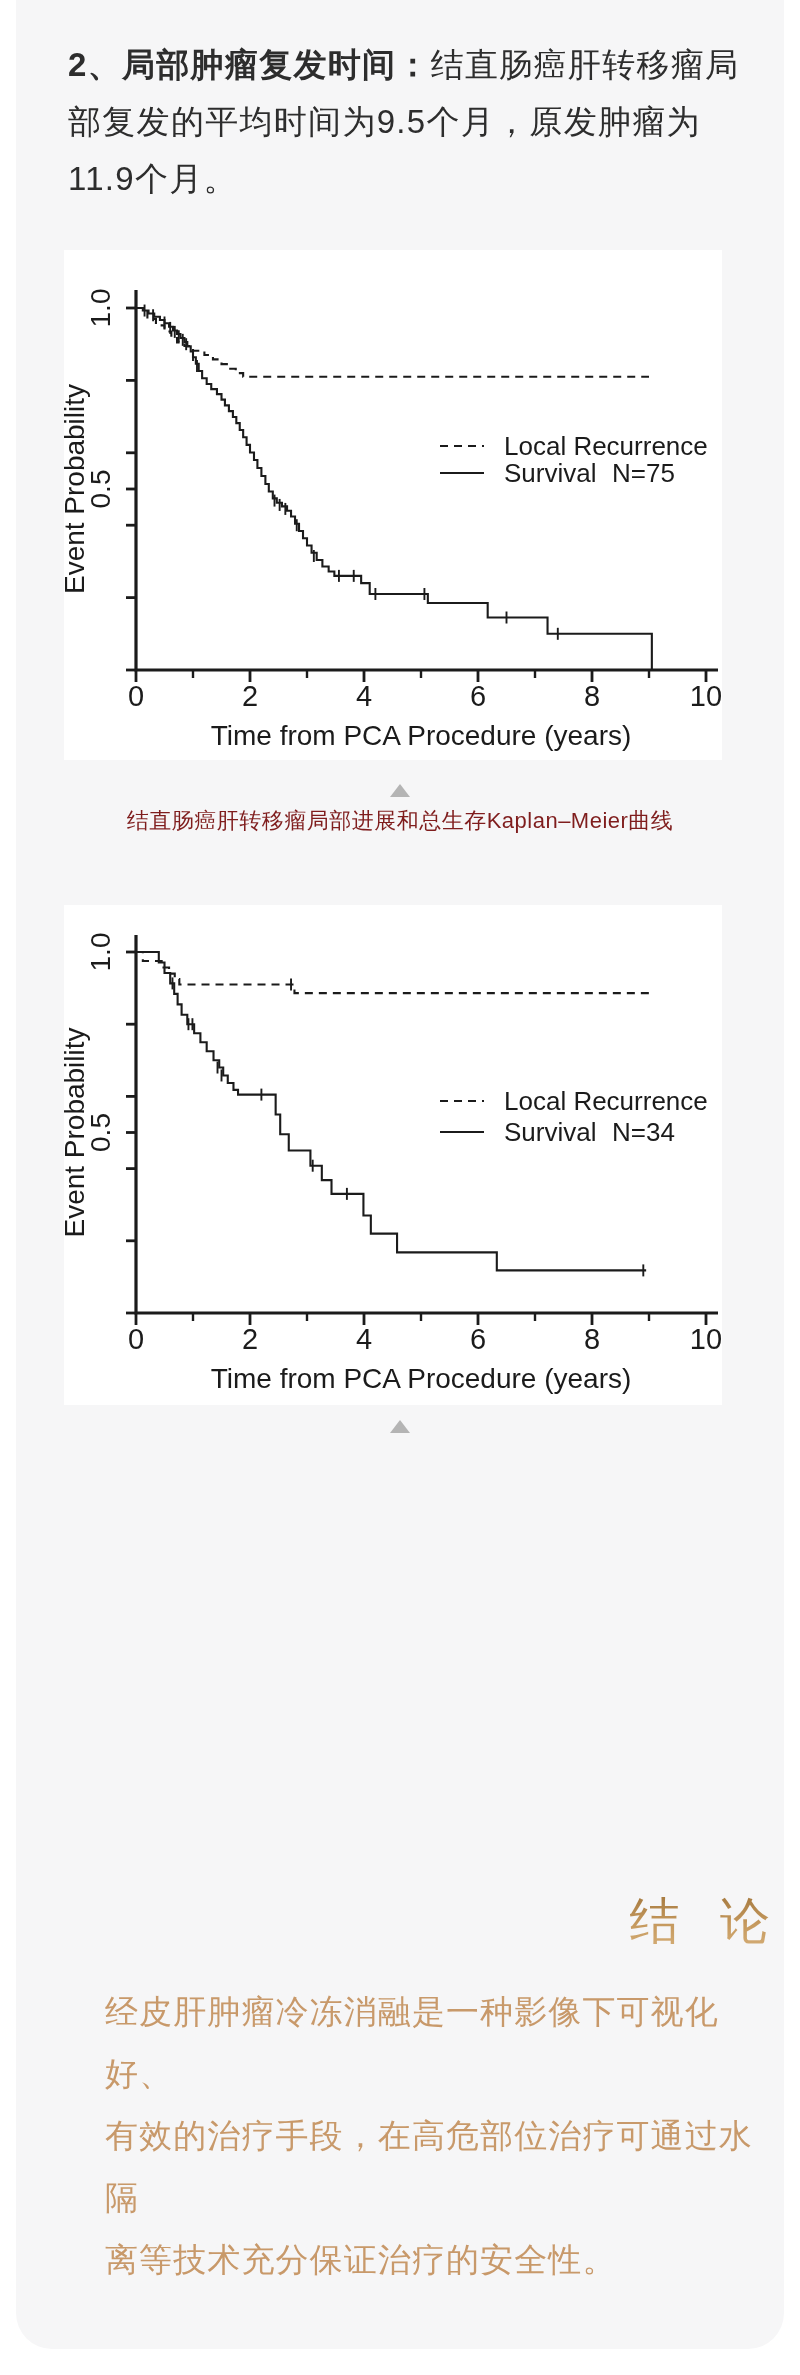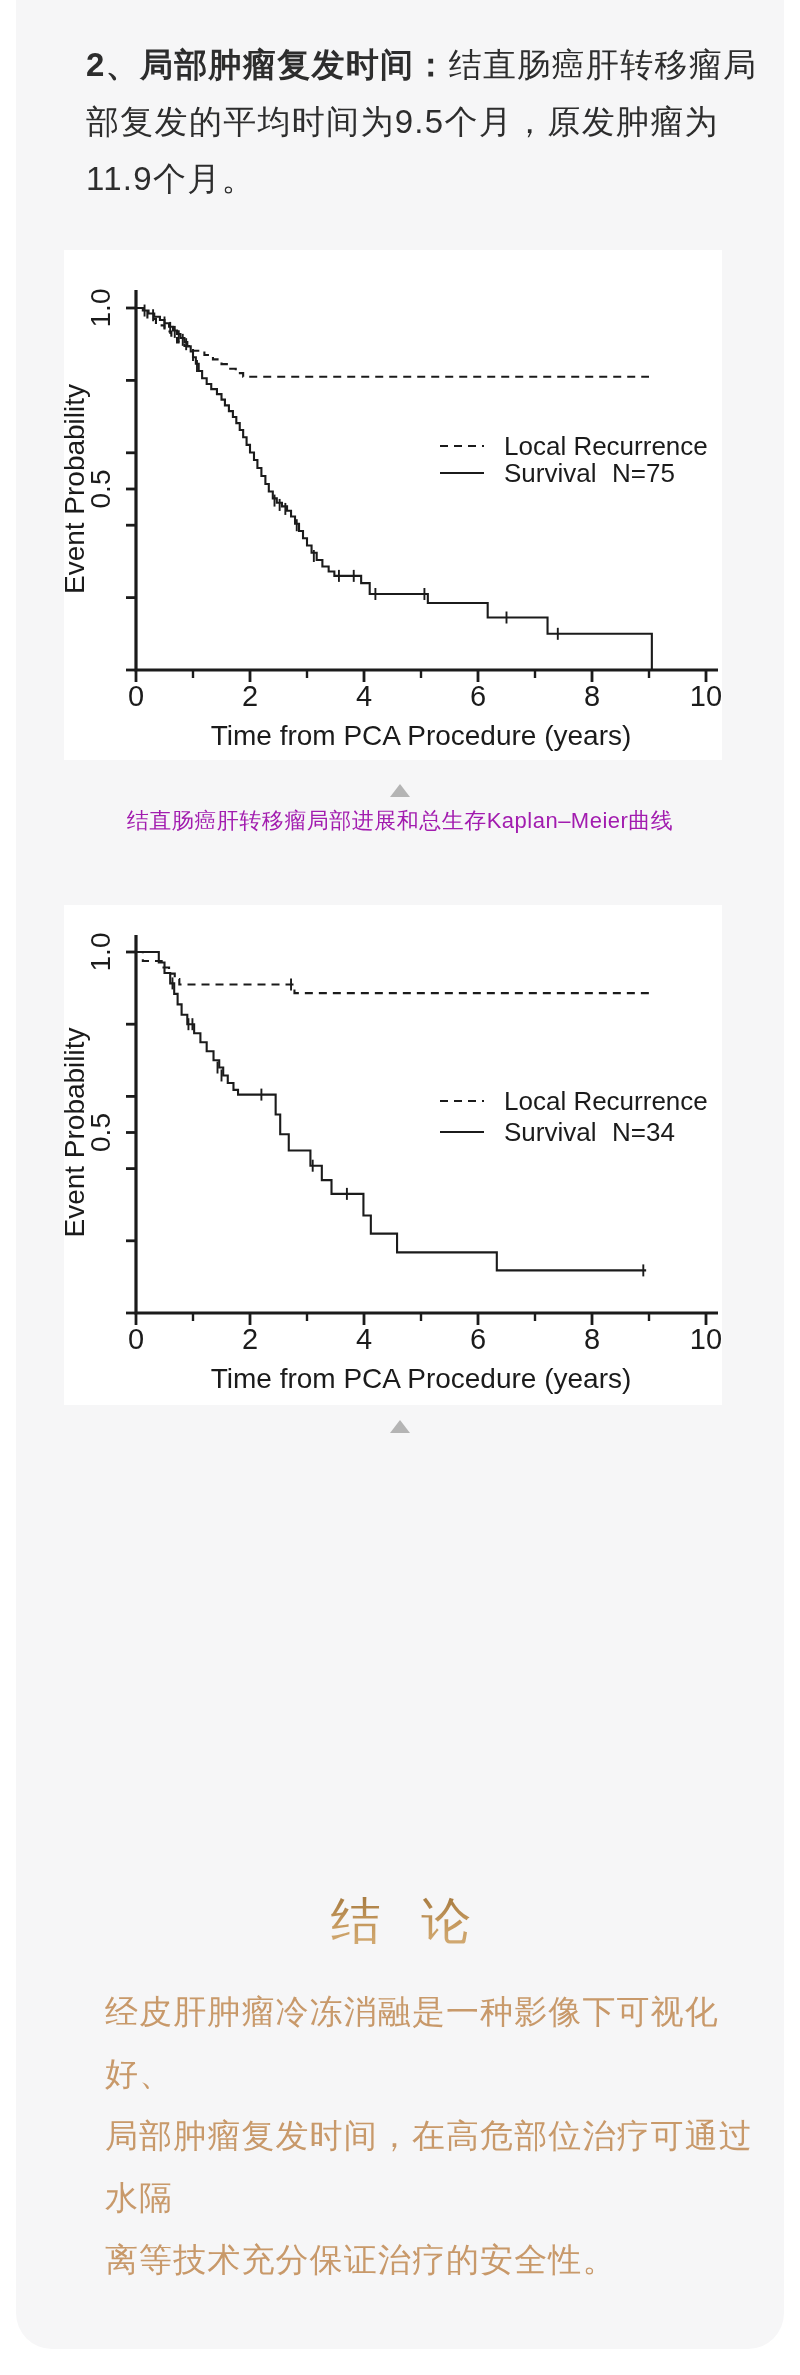--- a/index.html
+++ b/index.html
@@ -4,36 +4,36 @@
 <style>
   html,body{margin:0;padding:0;background:#ffffff;}
   .page{position:relative;width:800px;height:2375px;background:#ffffff;overflow:hidden;
         font-family:"Liberation Sans","DejaVu Sans",sans-serif;}
   .card{position:absolute;left:16px;top:0;width:768px;height:2349px;background:#f6f6f7;
         border-radius:0 0 36px 36px;}
   .para{position:absolute;margin:0;font-size:33px;line-height:57px;letter-spacing:1.3px;
         color:#2d2d2d;font-weight:400;}
   .para .ln{display:block;}
   .para strong{font-weight:700;}
-  #p2{left:70px;top:36px;width:710px;}
+  #p2{left:52px;top:36px;width:710px;}
   #p3{left:54px;top:1561px;width:710px;}
   .chart-box{position:absolute;left:48px;width:658px;background:#ffffff;}
   #chartbox0{top:250px;height:510px;}
   #chartbox1{top:905px;height:500px;}
   .chart-box svg{display:block;width:100%;height:100%;}
   .tri{position:absolute;left:50%;transform:translateX(-50%);width:0;height:0;
        border-left:10px solid transparent;border-right:10px solid transparent;
        border-bottom:13px solid #b4b4b4;}
   #tri0{top:784px;}
   #tri1{top:1420px;}
   .caption{position:absolute;left:0;width:768px;text-align:center;font-size:22px;
-           letter-spacing:0.5px;color:#a21caf;line-height:30px;}
+           letter-spacing:0.5px;color:#7f1d1d;line-height:30px;}
   #cap0{top:806px;}
   #cap1{top:1446px;}
-  .conclusion-title{position:absolute;left:8px;top:1888px;width:768px;margin:0;text-align:center;
+  .conclusion-title{position:absolute;left:0;top:1888px;width:768px;margin:0;text-align:right;
         font-family:"Liberation Serif","DejaVu Serif",serif;font-weight:400;
         font-size:50px;letter-spacing:14px;color:#b08448;}
   @supports ((-webkit-background-clip:text) or (background-clip:text)){
     .conclusion-title{
       background:linear-gradient(180deg,#9e7238 0%,#c69a5f 55%,#d8b27c 100%);
       -webkit-background-clip:text;background-clip:text;
       -webkit-text-fill-color:transparent;}
   }
   .conclusion-text{position:absolute;left:46px;top:1981px;width:712px;margin:0;
         font-size:33px;line-height:62px;letter-spacing:1.1px;color:#c8996a;}
@@ -167,18 +167,18 @@
     </div>
     <div class="tri" id="tri1"></div>
 
     <p class="para" id="p3">
       </p>
 
     <h2 class="conclusion-title">结 论</h2>
 
     <p class="conclusion-text">
         <span class="ln">经皮肝肿瘤冷冻消融是一种影像下可视化好、</span>
-        <span class="ln">局部肿瘤复发时间，在高危部位治疗可通过水隔</span>
+        <span class="ln">有效的治疗手段，在高危部位治疗可通过水隔</span>
         <span class="ln">离等技术充分保证治疗的安全性。</span>
       </p>
 
   </div>
 </div>
 
 </body></html>

